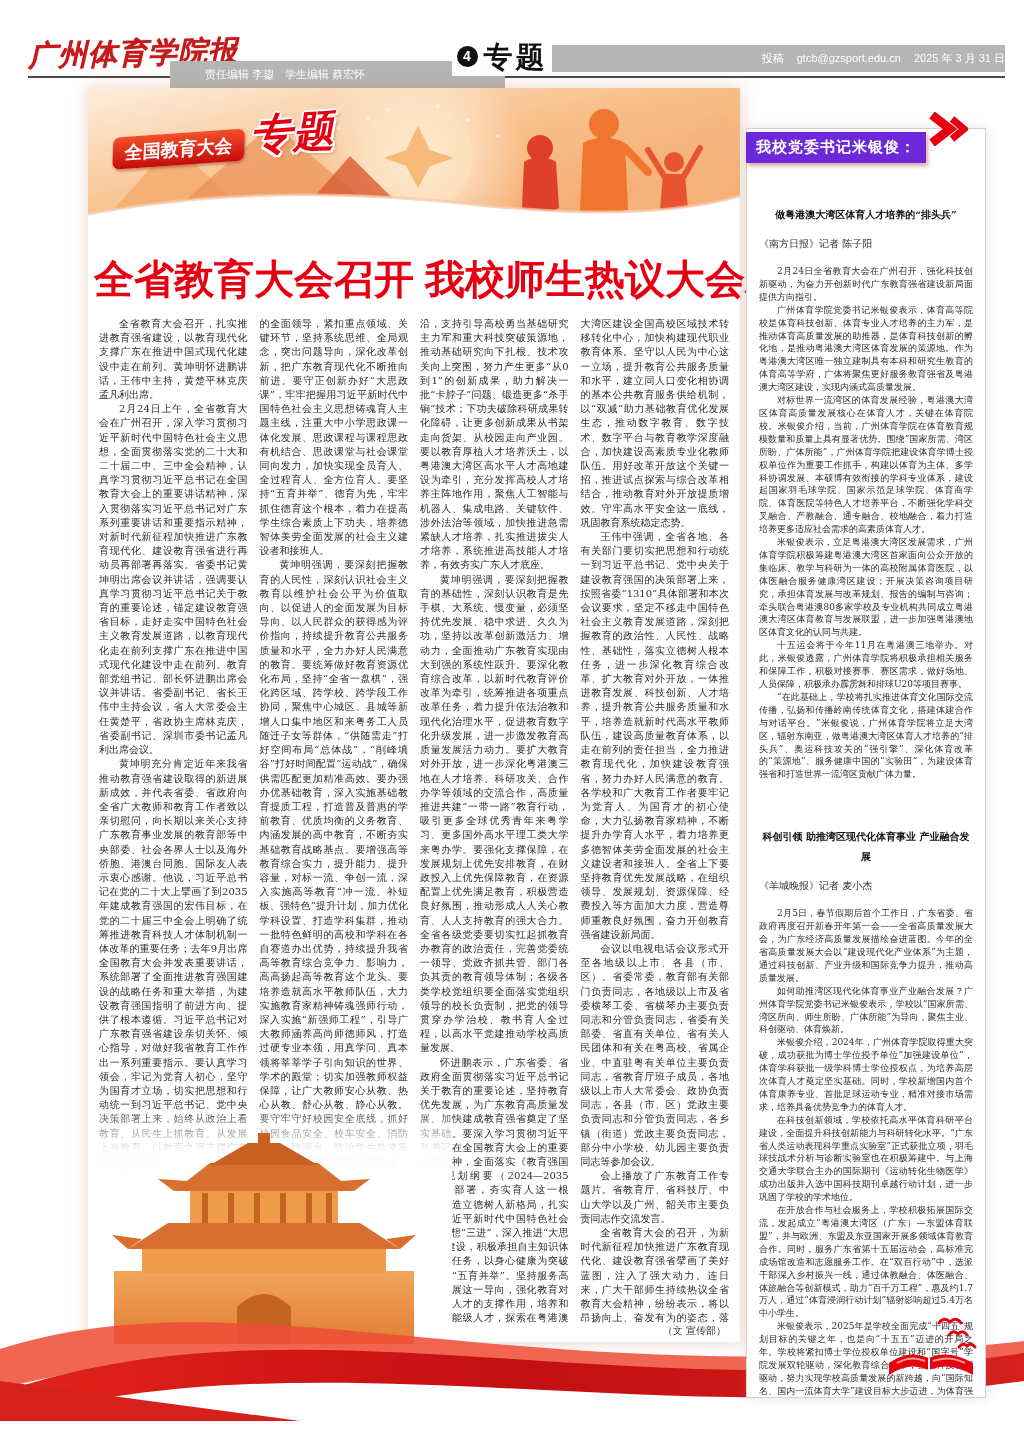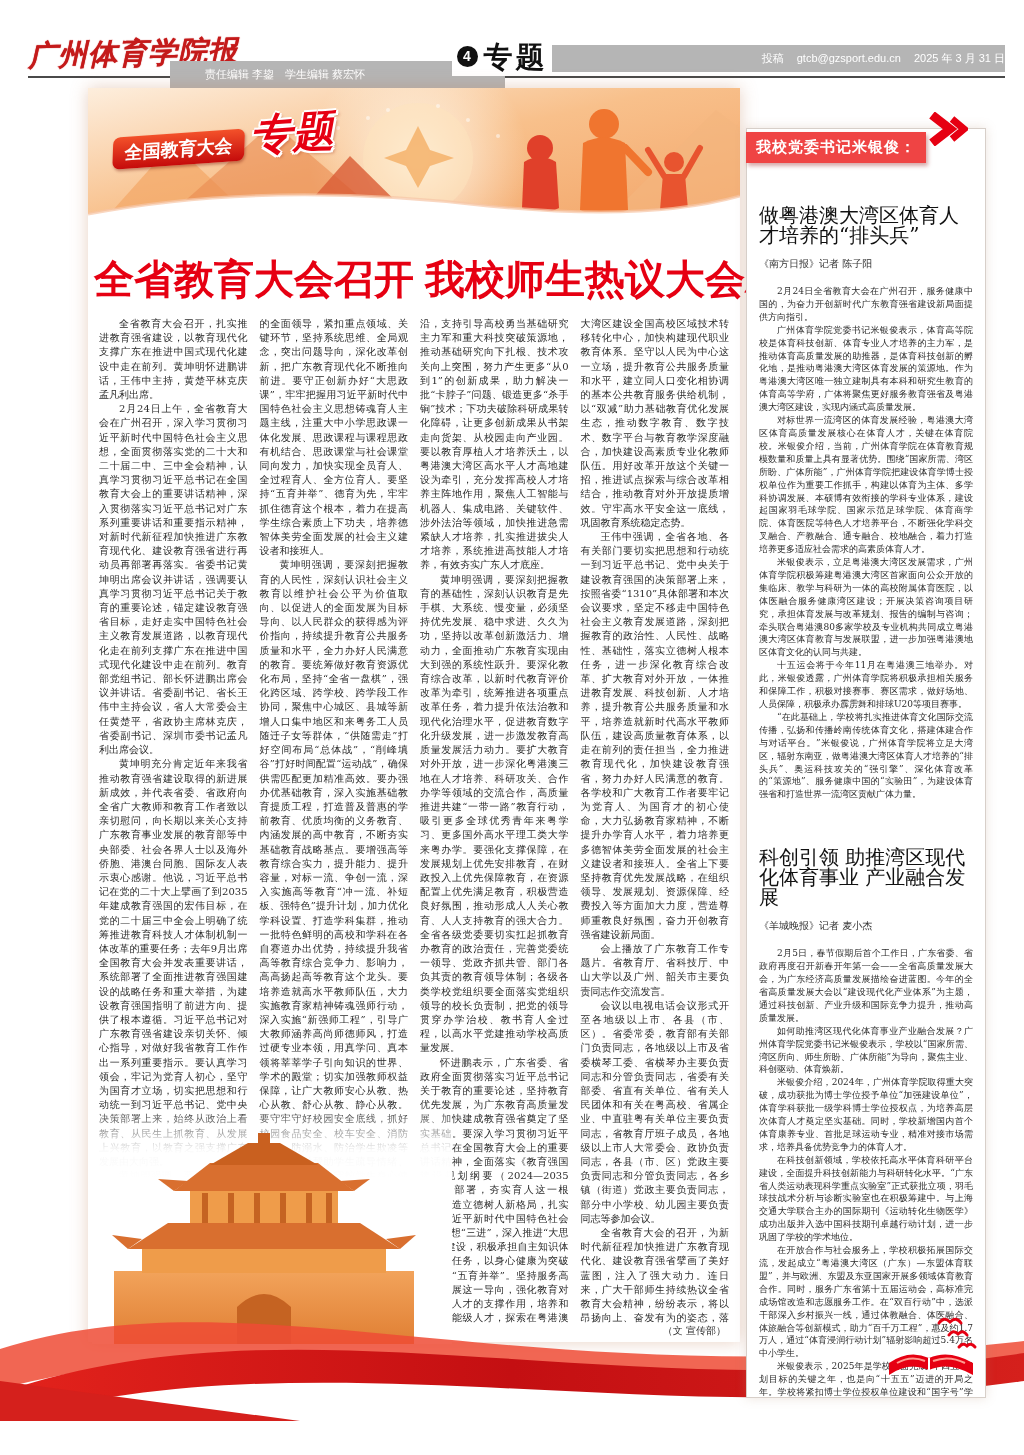--- a/index.html
+++ b/index.html
@@ -40,27 +40,27 @@
   .article-cols p{margin:0;text-indent:2em;}
   .credit{position:absolute;right:14px;bottom:4px;background:#fff;font-size:10px;padding-left:8px;color:#2b2b2b;}
   .palace{position:absolute;left:4px;top:1020px;width:360px;height:236px;z-index:3;
         background:linear-gradient(180deg,rgba(255,255,255,0) 0,rgba(255,255,255,.96) 18%,#fff 30%);}
   .palace svg{position:absolute;left:10px;bottom:0;}
   
   .wave{position:absolute;left:0;top:1253px;width:1024px;height:170px;z-index:5;pointer-events:none;}
   
   .sidebar{position:absolute;left:746px;top:88px;width:240px;height:1310px;}
   .ribbon{position:absolute;left:0;top:6px;z-index:8;display:flex;align-items:center;}
-  .ribbon-box{background:#ef4444;color:#fff;font-family:"Liberation Sans",sans-serif;font-weight:bold;
+  .ribbon-box{background:#6d28d9;color:#fff;font-family:"Liberation Sans",sans-serif;font-weight:bold;
         font-size:15px;padding:6px 10px;letter-spacing:1px;box-shadow:2px 3px 4px rgba(140,10,10,.35);margin-top:38px;}
   .ribbon-arrow{margin-left:2px;}
   .side-card{position:absolute;left:0;top:40px;width:238px;height:1268px;background:#fff;
         border:1px solid #d7cfc9;box-shadow:0 0 10px rgba(180,140,110,.25);overflow:hidden;z-index:6;}
   .side-inner{padding:14px 12px 10px 12px;}
-  .art-title{margin:62px 0 12px 0;font-weight:normal;font-size:20px;color:#111;line-height:20px;}
+  .art-title{margin:62px 0 12px 0;text-align:center;font-weight:bold;font-size:10px;color:#111;line-height:20px;}
   .art-title.second{margin-top:46px;}
   .art-byline{font-size:10px;color:#333;margin-bottom:14px;}
   .art-body{font-size:9px;line-height:12.9px;text-align:justify;color:#2b2b2b;}
   .art-body p{margin:0;text-indent:2em;}
   .book{position:absolute;right:6px;bottom:8px;z-index:7;}
 </style>
 </head>
 <body>
 
 <div class="page">
@@ -132,22 +132,22 @@
     <div class="article-cols">
         <p>全省教育大会召开，扎实推进教育强省建设，以教育现代化支撑广东在推进中国式现代化建设中走在前列。黄坤明怀进鹏讲话，王伟中主持，黄楚平林克庆孟凡利出席。</p>
         <p>2月24日上午，全省教育大会在广州召开，深入学习贯彻习近平新时代中国特色社会主义思想，全面贯彻落实党的二十大和二十届二中、三中全会精神，认真学习贯彻习近平总书记在全国教育大会上的重要讲话精神，深入贯彻落实习近平总书记对广东系列重要讲话和重要指示精神，对新时代新征程加快推进广东教育现代化、建设教育强省进行再动员再部署再落实。省委书记黄坤明出席会议并讲话，强调要认真学习贯彻习近平总书记关于教育的重要论述，锚定建设教育强省目标，走好走实中国特色社会主义教育发展道路，以教育现代化走在前列支撑广东在推进中国式现代化建设中走在前列。教育部党组书记、部长怀进鹏出席会议并讲话。省委副书记、省长王伟中主持会议，省人大常委会主任黄楚平，省政协主席林克庆，省委副书记、深圳市委书记孟凡利出席会议。</p>
         <p>黄坤明充分肯定近年来我省推动教育强省建设取得的新进展新成效，并代表省委、省政府向全省广大教师和教育工作者致以亲切慰问，向长期以来关心支持广东教育事业发展的教育部等中央部委、社会各界人士以及海外侨胞、港澳台同胞、国际友人表示衷心感谢。他说，习近平总书记在党的二十大上擘画了到2035年建成教育强国的宏伟目标，在党的二十届三中全会上明确了统筹推进教育科技人才体制机制一体改革的重要任务；去年9月出席全国教育大会并发表重要讲话，系统部署了全面推进教育强国建设的战略任务和重大举措，为建设教育强国指明了前进方向、提供了根本遵循。习近平总书记对广东教育强省建设亲切关怀、倾心指导，对做好我省教育工作作出一系列重要指示。要认真学习领会，牢记为党育人初心，坚守为国育才立场，切实把思想和行动统一到习近平总书记、党中央决策部署上来，始终从政治上看教育、从民生上抓教育、从发展上兴教育，以教育之强支撑广东发展由大向强。</p>
         <p>黄坤明强调，要深刻把握教育的政治性，深刻认识这是党的红色江山后继有人、代代相传的根本大计，是中华文脉赓续传承、民族精神生生不息的根本大计，是中国式现代化建设继往开来、行稳致远的根本大计，牢牢扭住立德树人根本任务，聚精会神为党育人、为国育才。要按照习近平总书记指引的方向推进教育强省建设，坚持党对教育事业的全面领导，紧扣重点领域、关键环节，坚持系统思维、全局观念，突出问题导向，深化改革创新，把广东教育现代化不断推向前进。要守正创新办好“大思政课”，牢牢把握用习近平新时代中国特色社会主义思想铸魂育人主题主线，注重大中小学思政课一体化发展、思政课程与课程思政有机结合、思政课堂与社会课堂同向发力，加快实现全员育人、全过程育人、全方位育人。要坚持“五育并举”、德育为先，牢牢抓住德育这个根本，着力在提高学生综合素质上下功夫，培养德智体美劳全面发展的社会主义建设者和接班人。</p>
         <p>黄坤明强调，要深刻把握教育的人民性，深刻认识社会主义教育以维护社会公平为价值取向、以促进人的全面发展为目标导向、以人民群众的获得感为评价指向，持续提升教育公共服务质量和水平，全力办好人民满意的教育。要统筹做好教育资源优化布局，坚持“全省一盘棋”，强化跨区域、跨学校、跨学段工作协同，聚焦中心城区、县城等新增人口集中地区和来粤务工人员随迁子女等群体，“供随需走”打好空间布局“总体战”，“削峰填谷”打好时间配置“运动战”，确保供需匹配更加精准高效。要办强办优基础教育，深入实施基础教育提质工程，打造普及普惠的学前教育、优质均衡的义务教育、内涵发展的高中教育，不断夯实基础教育战略基点。要增强高等教育综合实力，提升能力、提升容量，对标一流、争创一流，深入实施高等教育“冲一流、补短板、强特色”提升计划，加力优化学科设置、打造学科集群，推动一批特色鲜明的高校和学科在各自赛道办出优势，持续提升我省高等教育综合竞争力、影响力，高高扬起高等教育这个龙头。要培养造就高水平教师队伍，大力实施教育家精神铸魂强师行动，深入实施“新强师工程”，引导广大教师涵养高尚师德师风，打造过硬专业本领，用真学问、真本领将莘莘学子引向知识的世界、学术的殿堂；切实加强教师权益保障，让广大教师安心从教、热心从教、舒心从教、静心从教。要守牢守好校园安全底线，抓好校园食品安全、校车安全、消防安全、防溺水、防治学生欺凌等工作，及时帮助学生疏导情绪、排解压力，全力守护学生身心健康，营造平安有序的校园环境。</p>
         <p>黄坤明强调，要深刻把握教育的战略性，深刻认识教育在夯实高水平科技自立自强深厚根基、支撑人口红利向人才红利转化跃升、引领现代化产业体系集聚成势等方面的重要作用，着力推动教育科技人才一体发展，全面提升教育服务现代化建设的能力。要以教育开拓科技创新前沿，支持引导高校勇当基础研究主力军和重大科技突破策源地，推动基础研究向下扎根、技术攻关向上突围，努力产生更多“从0到1”的创新成果，助力解决一批“卡脖子”问题、锻造更多“杀手锏”技术；下功夫破除科研成果转化障碍，让更多创新成果从书架走向货架、从校园走向产业园。要以教育厚植人才培养沃土，以粤港澳大湾区高水平人才高地建设为牵引，充分发挥高校人才培养主阵地作用，聚焦人工智能与机器人、集成电路、关键软件、涉外法治等领域，加快推进急需紧缺人才培养，扎实推进拔尖人才培养，系统推进高技能人才培养，有效夯实广东人才底座。</p>
         <p>黄坤明强调，要深刻把握教育的基础性，深刻认识教育是先手棋、大系统、慢变量，必须坚持优先发展、稳中求进、久久为功，坚持以改革创新激活力、增动力，全面推动广东教育实现由大到强的系统性跃升。要深化教育综合改革，以新时代教育评价改革为牵引，统筹推进各项重点改革任务，着力提升依法治教和现代化治理水平，促进教育数字化升级发展，进一步激发教育高质量发展活力动力。要扩大教育对外开放，进一步深化粤港澳三地在人才培养、科研攻关、合作办学等领域的交流合作，高质量推进共建“一带一路”教育行动，吸引更多全球优秀青年来粤学习、更多国外高水平理工类大学来粤办学。要强化支撑保障，在发展规划上优先安排教育，在财政投入上优先保障教育，在资源配置上优先满足教育，积极营造良好氛围，推动形成人人关心教育、人人支持教育的强大合力。全省各级党委要切实扛起抓教育办教育的政治责任，完善党委统一领导、党政齐抓共管、部门各负其责的教育领导体制；各级各类学校党组织要全面落实党组织领导的校长负责制，把党的领导贯穿办学治校、教书育人全过程，以高水平党建推动学校高质量发展。</p>
         <p>怀进鹏表示，广东省委、省政府全面贯彻落实习近平总书记关于教育的重要论述，坚持教育优先发展，为广东教育高质量发展、加快建成教育强省奠定了坚实基础。要深入学习贯彻习近平总书记在全国教育大会上的重要讲话精神，全面落实《教育强国建设规划纲要（2024—2035年）》部署，夯实育人这一根本，塑造立德树人新格局，扎实做好习近平新时代中国特色社会主义思想“三进”，深入推进“大思政课”建设，积极承担自主知识体系构建任务，以身心健康为突破点强化“五育并举”。坚持服务高质量发展这一导向，强化教育对科技和人才的支撑作用，培养和汇聚高能级人才，探索在粤港澳大湾区建设全国高校区域技术转移转化中心，加快构建现代职业教育体系。坚守以人民为中心这一立场，提升教育公共服务质量和水平，建立同人口变化相协调的基本公共教育服务供给机制，以“双减”助力基础教育优化发展生态，推动数字教育、数字技术、数字平台与教育教学深度融合，加快建设高素质专业化教师队伍。用好改革开放这个关键一招，推进试点探索与综合改革相结合，推动教育对外开放提质增效。守牢高水平安全这一底线，巩固教育系统稳定态势。</p>
         <p>王伟中强调，全省各地、各有关部门要切实把思想和行动统一到习近平总书记、党中央关于建设教育强国的决策部署上来，按照省委“1310”具体部署和本次会议要求，坚定不移走中国特色社会主义教育发展道路，深刻把握教育的政治性、人民性、战略性、基础性，落实立德树人根本任务，进一步深化教育综合改革、扩大教育对外开放，一体推进教育发展、科技创新、人才培养，提升教育公共服务质量和水平，培养造就新时代高水平教师队伍，建设高质量教育体系，以走在前列的责任担当，全力推进教育现代化，加快建设教育强省，努力办好人民满意的教育。各学校和广大教育工作者要牢记为党育人、为国育才的初心使命，大力弘扬教育家精神，不断提升办学育人水平，着力培养更多德智体美劳全面发展的社会主义建设者和接班人。全省上下要坚持教育优先发展战略，在组织领导、发展规划、资源保障、经费投入等方面加大力度，营造尊师重教良好氛围，奋力开创教育强省建设新局面。</p>
+        <p>会议以电视电话会议形式开至各地级以上市、各县（市、区）。省委常委，教育部有关部门负责同志，各地级以上市及省委横琴工委、省横琴办主要负责同志和分管负责同志，省委有关部委、省直有关单位、省有关人民团体和有关在粤高校、省属企业、中直驻粤有关单位主要负责同志，省教育厅班子成员，各地级以上市人大常委会、政协负责同志，各县（市、区）党政主要负责同志和分管负责同志，各乡镇（街道）党政主要负责同志，部分中小学校、幼儿园主要负责同志等参加会议。</p>
         <p>会上播放了广东教育工作专题片。省教育厅、省科技厅、中山大学以及广州、韶关市主要负责同志作交流发言。</p>
-        <p>会议以电视电话会议形式开至各地级以上市、各县（市、区）。省委常委，教育部有关部门负责同志，各地级以上市及省委横琴工委、省横琴办主要负责同志和分管负责同志，省委有关部委、省直有关单位、省有关人民团体和有关在粤高校、省属企业、中直驻粤有关单位主要负责同志，省教育厅班子成员，各地级以上市人大常委会、政协负责同志，各县（市、区）党政主要负责同志和分管负责同志，各乡镇（街道）党政主要负责同志，部分中小学校、幼儿园主要负责同志等参加会议。</p>
         <p>全省教育大会的召开，为新时代新征程加快推进广东教育现代化、建设教育强省擘画了美好蓝图，注入了强大动力。连日来，广大干部师生持续热议全省教育大会精神，纷纷表示，将以昂扬向上、奋发有为的姿态，落实立德树人根本任务，聚焦博士学位授予单位加强建设和本科教育教学审核评估等重点工作，全力推进广州体育学院高质量发展，努力办好人民满意的教育。</p>
       </div>
     <div class="credit">（文 宣传部）</div>
 
     <div class="palace">
       <svg width="330" height="215" viewBox="0 0 330 215">
         <defs>
           <linearGradient id="pal" x1="0" y1="0" x2="0" y2="1">
             <stop offset="0" stop-color="#f2a35b"></stop>
               <stop offset="1" stop-color="#e07f33"></stop>
@@ -196,21 +196,21 @@
       <svg class="ribbon-arrow" width="40" height="34" viewBox="0 0 40 34">
         <path d="M4 3 L22 17 L4 31" fill="none" stroke="#e60012" stroke-width="9" stroke-linejoin="miter"></path>
         <path d="M24 7 L36 17 L24 27" fill="none" stroke="#e60012" stroke-width="7"></path>
       </svg>
     </div>
     <div class="side-card">
       <div class="side-inner">
         <div class="art-title">做粤港澳大湾区体育人才培养的“排头兵”</div>
         <div class="art-byline">《南方日报》记者 陈子阳</div>
         <div class="art-body">
-            <p>2月24日全省教育大会在广州召开，服务健康中国的，为奋力开创新时代广东教育强省建设新局面提供方向指引。</p>
+            <p>2月24日全省教育大会在广州召开，强化科技创新驱动，为奋力开创新时代广东教育强省建设新局面提供方向指引。</p>
             <p>广州体育学院党委书记米银俊表示，体育高等院校是体育科技创新、体育专业人才培养的主力军，是推动体育高质量发展的助推器，是体育科技创新的孵化地，是推动粤港澳大湾区体育发展的策源地。作为粤港澳大湾区唯一独立建制具有本科和研究生教育的体育高等学府，广体将聚焦更好服务教育强省及粤港澳大湾区建设，实现内涵式高质量发展。</p>
             <p>对标世界一流湾区的体育发展经验，粤港澳大湾区体育高质量发展核心在体育人才，关键在体育院校。米银俊介绍，当前，广州体育学院在体育教育规模数量和质量上具有显著优势。围绕“国家所需、湾区所盼、广体所能”，广州体育学院把建设体育学博士授权单位作为重要工作抓手，构建以体育为主体、多学科协调发展、本硕博有效衔接的学科专业体系，建设起国家羽毛球学院、国家示范足球学院、体育商学院、体育医院等特色人才培养平台，不断强化学科交叉融合、产教融合、通专融合、校地融合，着力打造培养更多适应社会需求的高素质体育人才。</p>
             <p>米银俊表示，立足粤港澳大湾区发展需求，广州体育学院积极筹建粤港澳大湾区首家面向公众开放的集临床、教学与科研为一体的高校附属体育医院，以体医融合服务健康湾区建设；开展决策咨询项目研究，承担体育发展与改革规划、报告的编制与咨询；牵头联合粤港澳80多家学校及专业机构共同成立粤港澳大湾区体育教育与发展联盟，进一步加强粤港澳地区体育文化的认同与共建。</p>
             <p>十五运会将于今年11月在粤港澳三地举办。对此，米银俊透露，广州体育学院将积极承担相关服务和保障工作，积极对接赛事、赛区需求，做好场地、人员保障，积极承办霹雳舞和排球U20等项目赛事。</p>
             <p>“在此基础上，学校将扎实推进体育文化国际交流传播，弘扬和传播岭南传统体育文化，搭建体建合作与对话平台。”米银俊说，广州体育学院将立足大湾区，辐射东南亚，做粤港澳大湾区体育人才培养的“排头兵”、奥运科技攻关的“强引擎”、深化体育改革的“策源地”、服务健康中国的“实验田”，为建设体育强省和打造世界一流湾区贡献广体力量。</p>
           </div>
         <div class="art-title second">科创引领 助推湾区现代化体育事业 产业融合发展</div>
         <div class="art-byline">《羊城晚报》记者 麦小杰</div>
         <div class="art-body">
             <p>2月5日，春节假期后首个工作日，广东省委、省政府再度召开新春开年第一会——全省高质量发展大会，为广东经济高质量发展描绘奋进蓝图。今年的全省高质量发展大会以“建设现代化产业体系”为主题，通过科技创新、产业升级和国际竞争力提升，推动高质量发展。</p>

